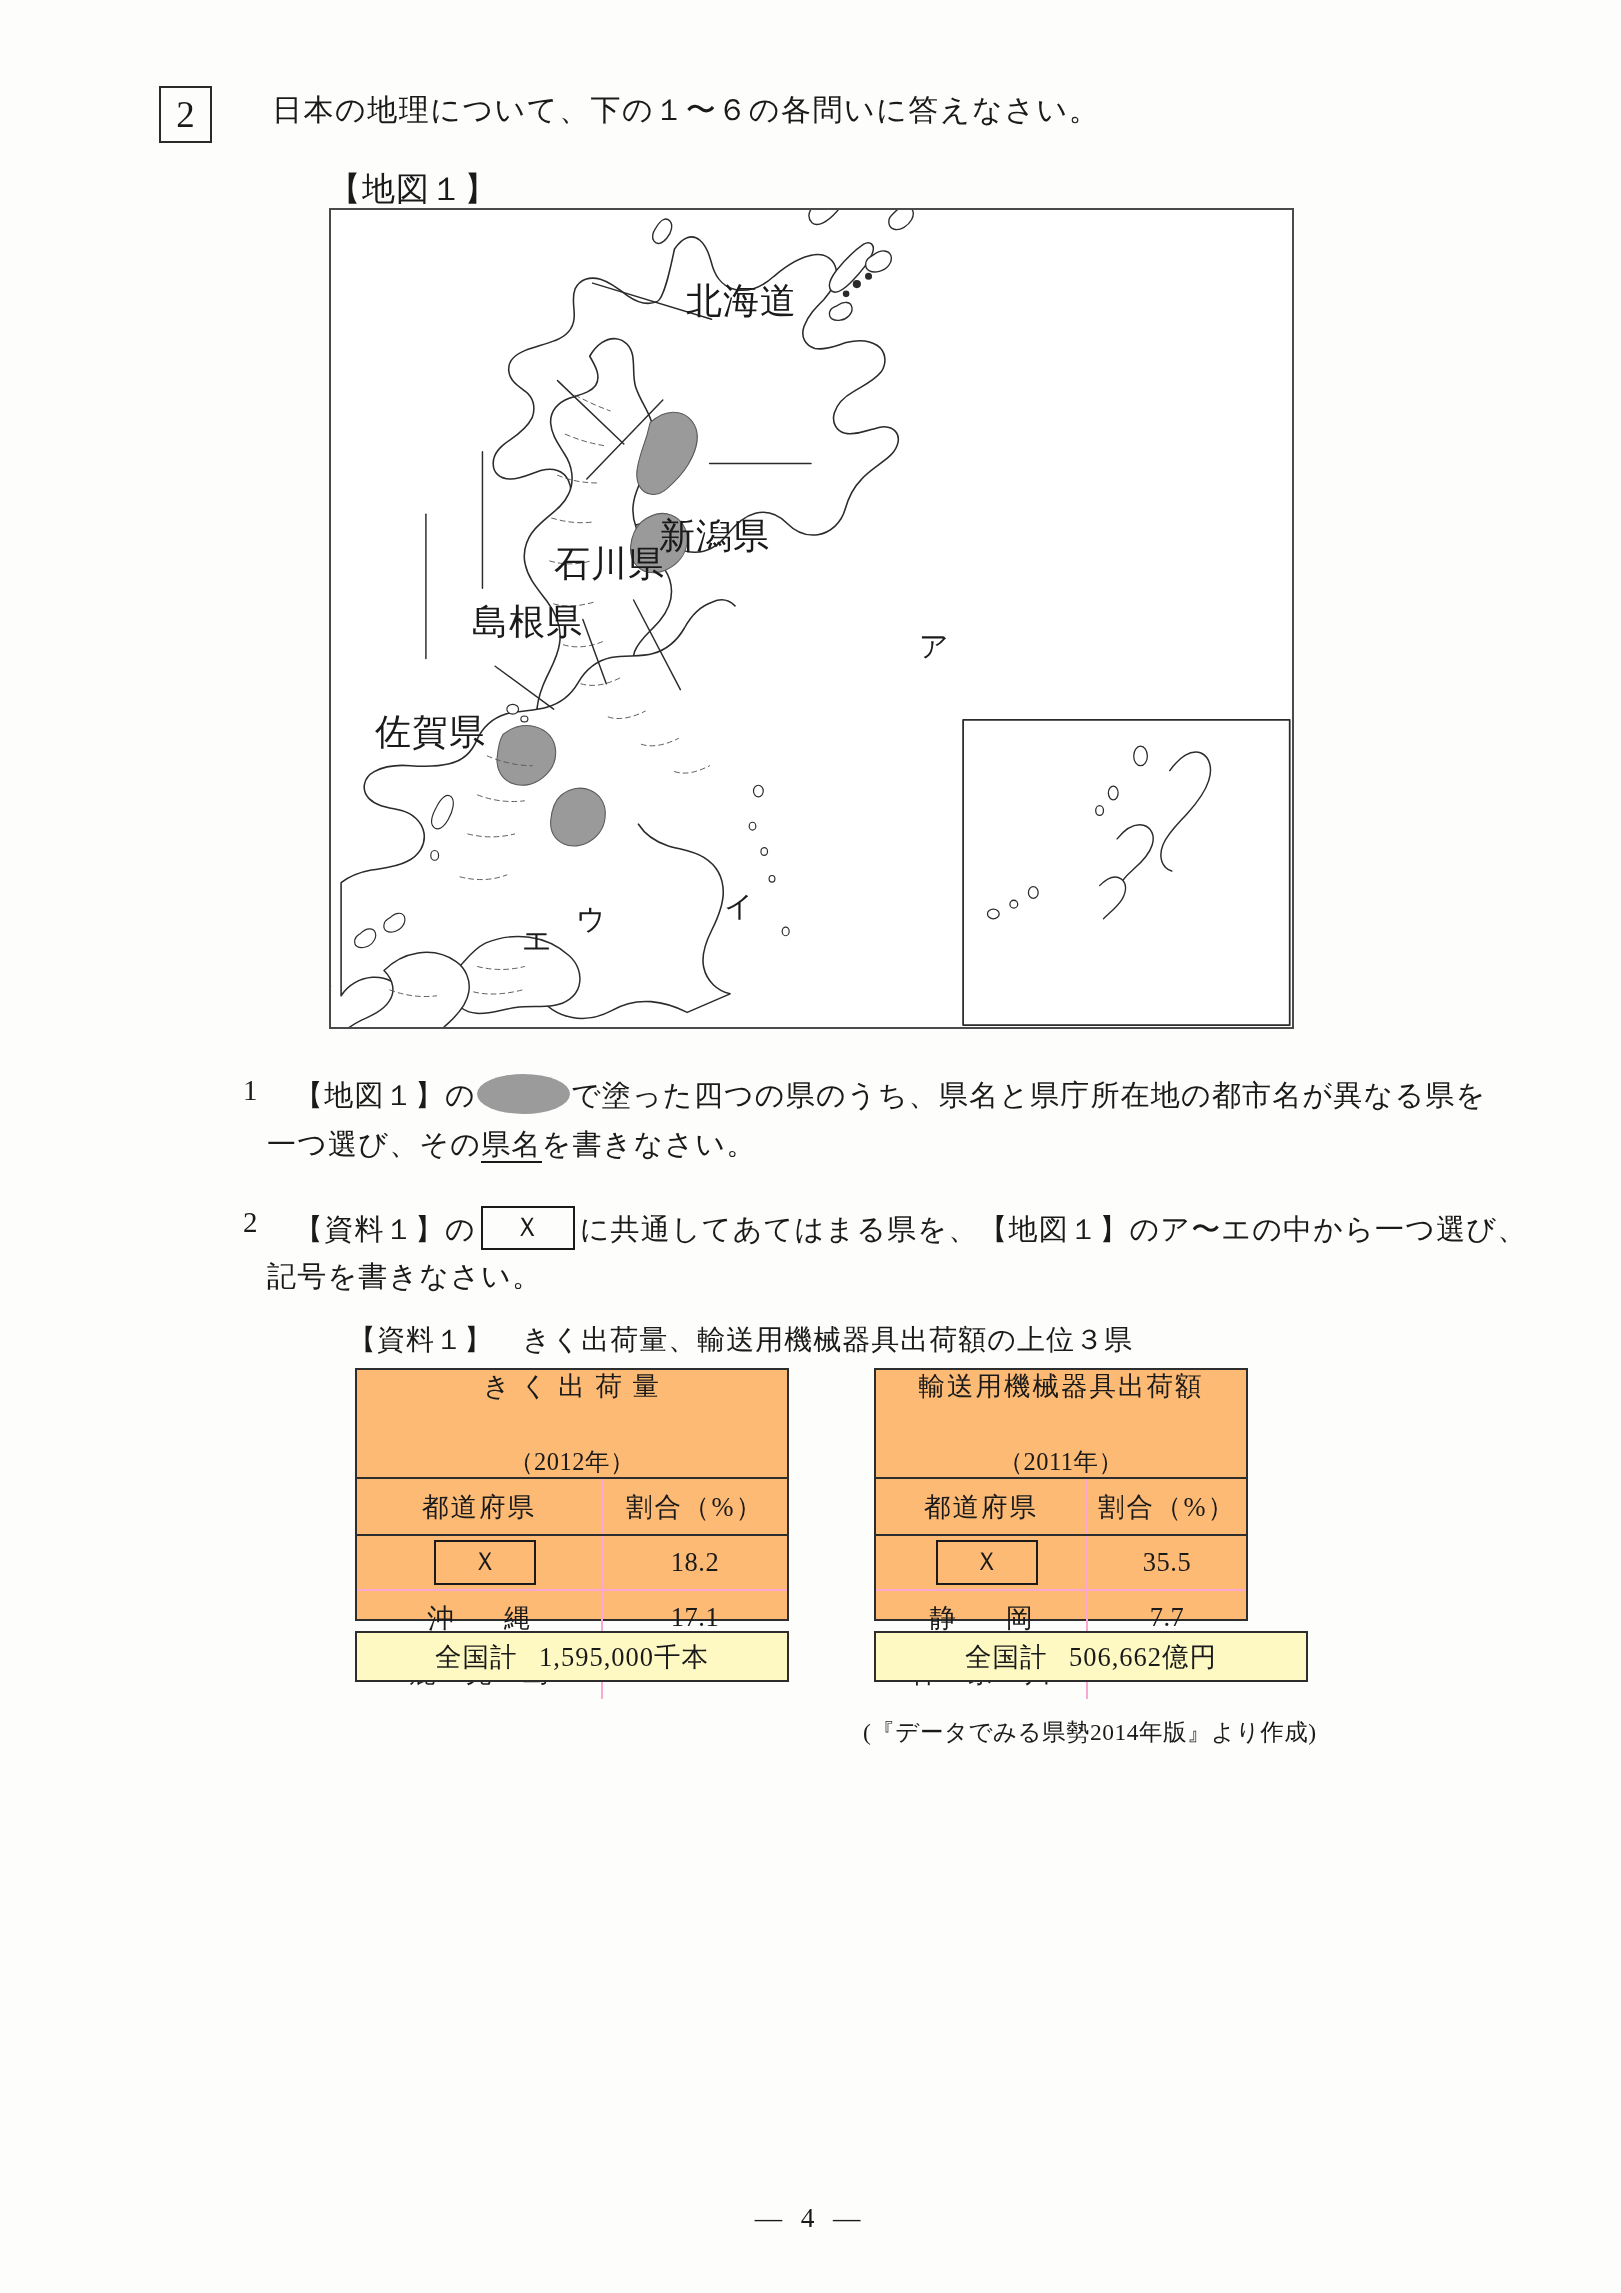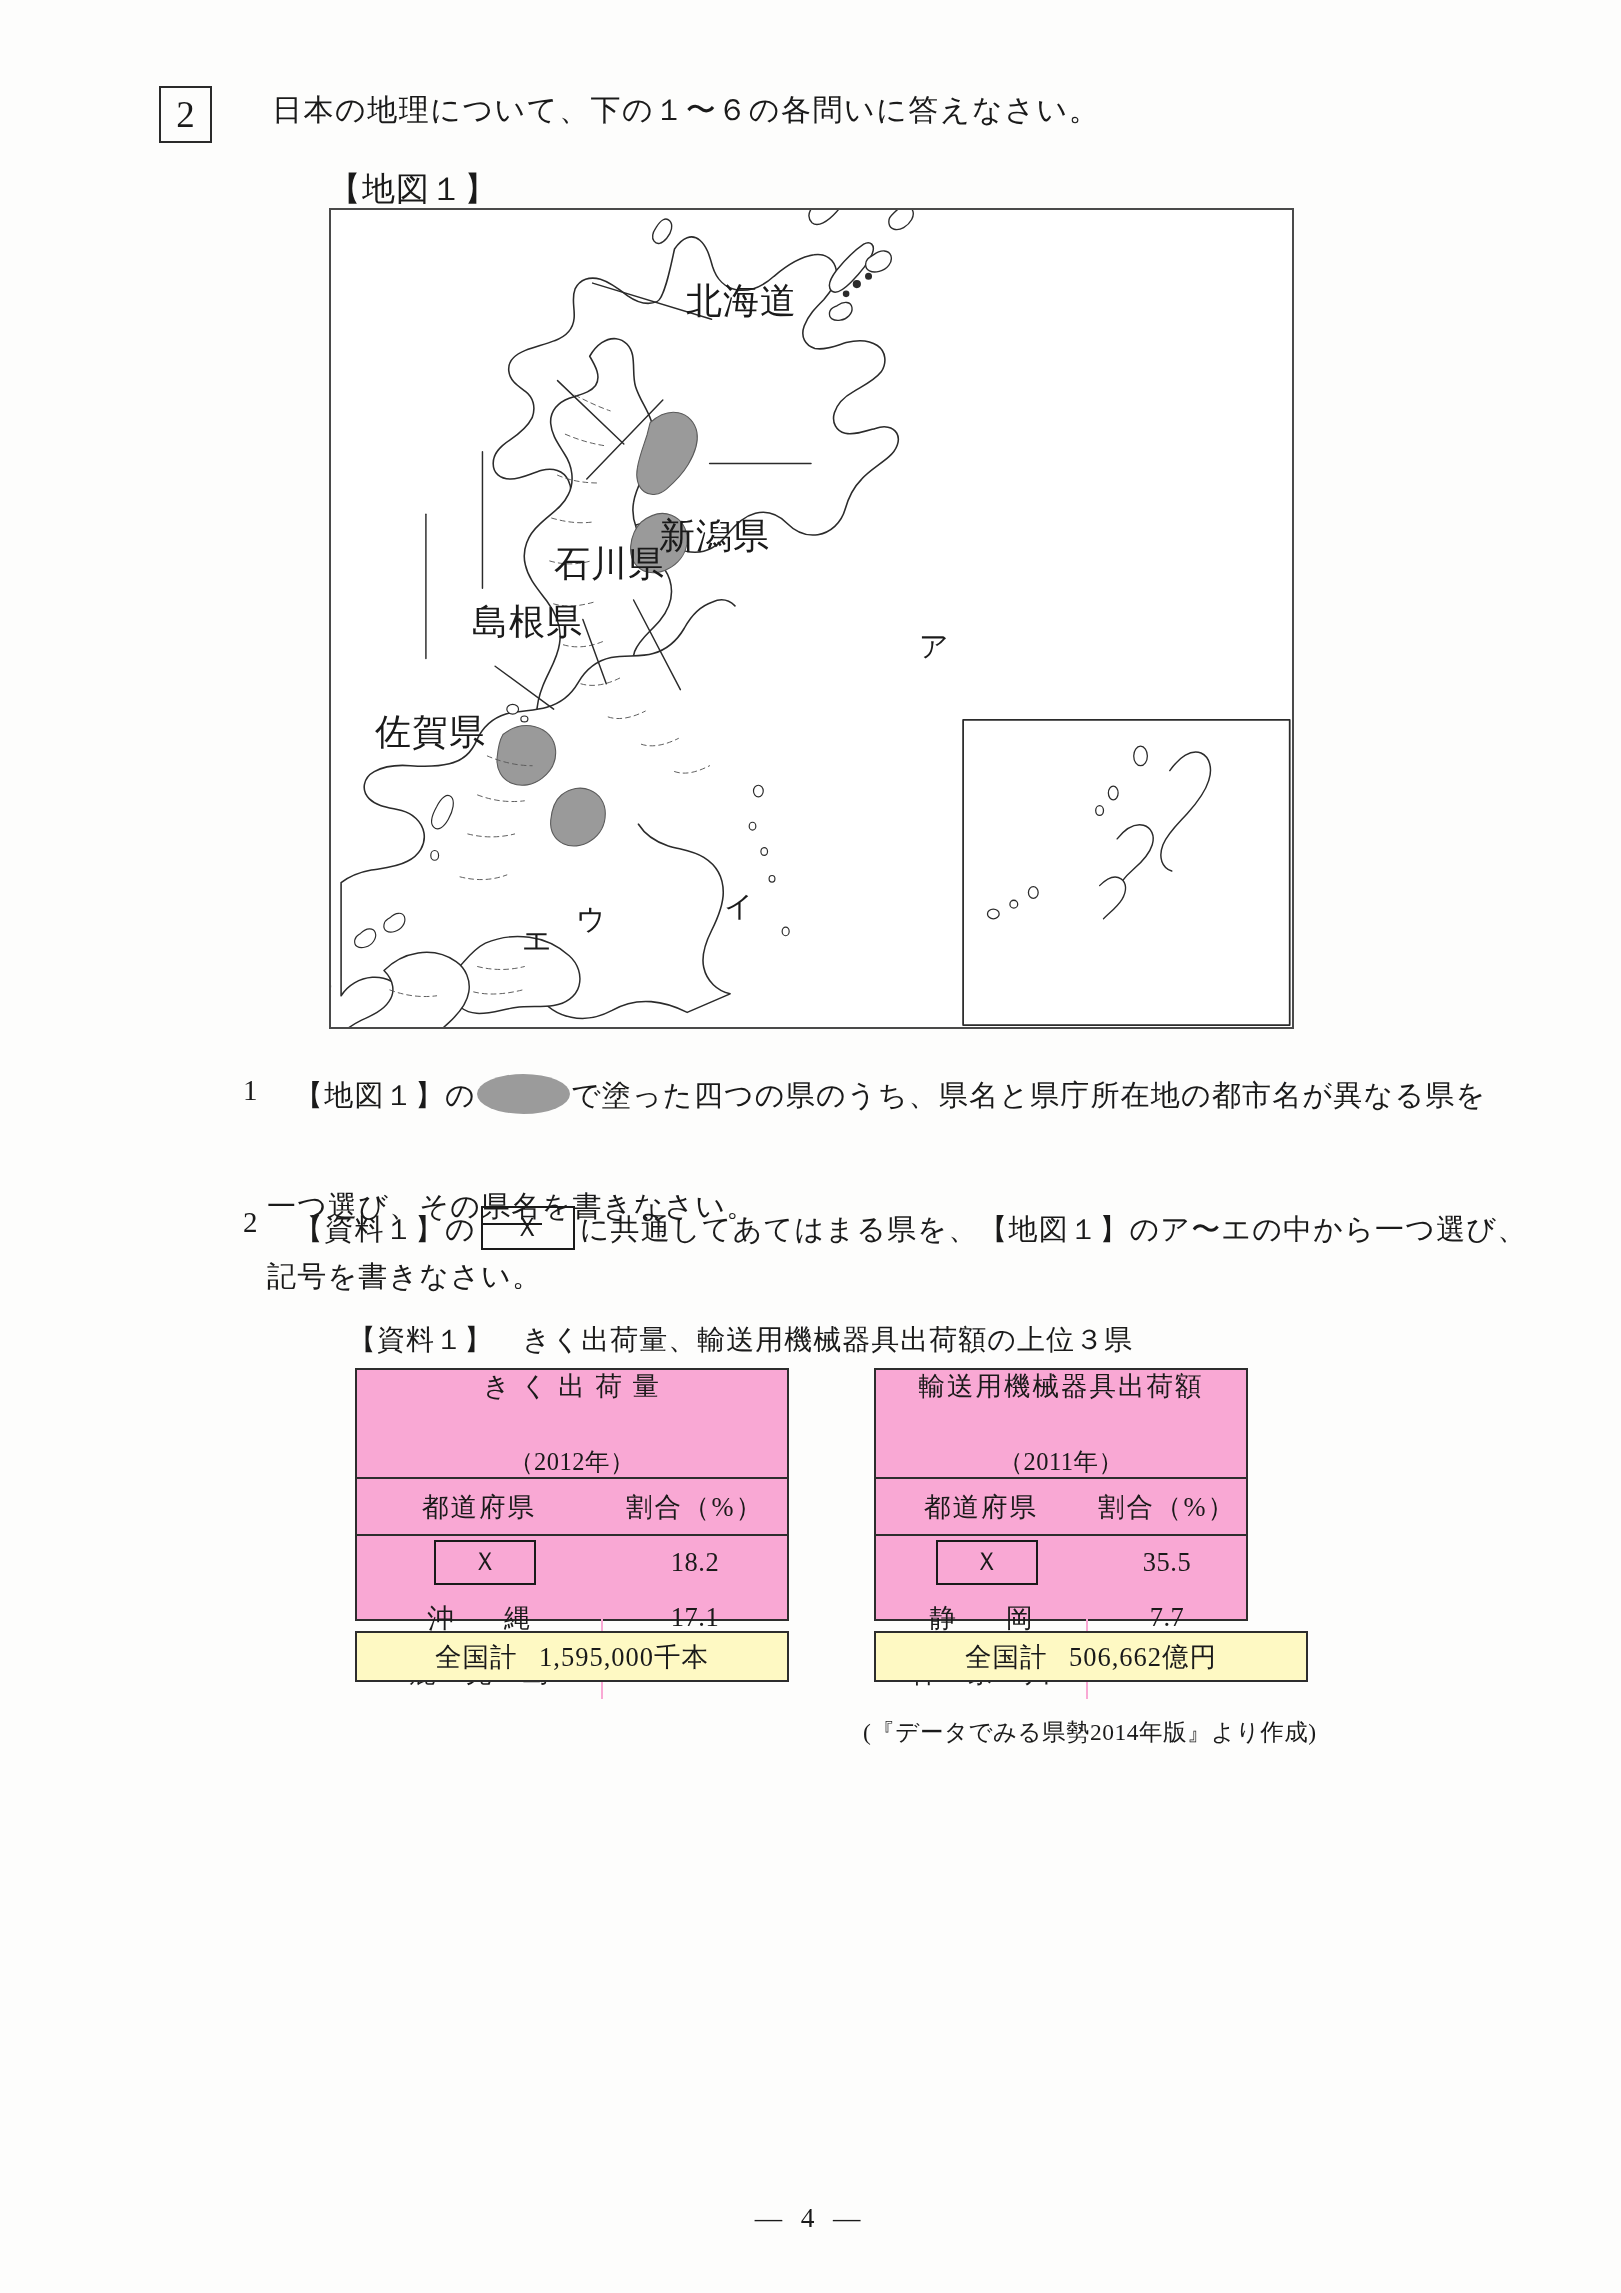--- a/index.html
+++ b/index.html
@@ -122,21 +122,21 @@
     left: 348px;
     top: 1321px;
     font-size: 28px;
     letter-spacing: 1px;
     white-space: nowrap;
   }
   .tbl {
     position: absolute;
     border: 2px solid #2d2d2d;
     box-sizing: border-box;
-    background: #f9a8d4;
+    background: #fdba74;
   }
   .tbl table {
     border-collapse: collapse;
     width: 100%;
     height: 100%;
   }
   .tbl td {
     border: 2px solid #f9a8d4;
     text-align: center;
     font-size: 26.5px;
@@ -1177,21 +1177,21 @@
 
   <div class="map-kana" style="left:919px; top:627px;">ア</div>
   <div class="map-kana" style="left:724px; top:887px;">イ</div>
   <div class="map-kana" style="left:576px; top:900px;">ウ</div>
   <div class="map-kana" style="left:522px; top:921px;">エ</div>
 
   <div class="q-index" style="left:243px; top:1074px;">1</div>
   <div class="q-line" style="left:294px; top:1074px;">
     <span>【地図１】の</span><span class="blob"></span><span>で塗った四つの県のうち、県名と県庁所在地の都市名が異なる県を</span>
   </div>
-  <div class="q-line" style="left:267px; top:1187px;">
+  <div class="q-line" style="left:267px; top:1125px;">
     <span>一つ選び、その</span><span class="under">県名</span><span>を書きなさい。</span>
   </div>
 
   <div class="q-index" style="left:243px; top:1206px;">2</div>
   <div class="q-line" style="left:294px; top:1206px;">
     <span>【資料１】の</span><span class="xbox">Ｘ</span><span>に共通してあてはまる県を、【地図１】のア〜エの中から一つ選び、</span>
   </div>
   <div class="q-line" style="left:267px; top:1257px;">記号を書きなさい。</div>
 
   <div class="sr-caption">【資料１】　きく出荷量、輸送用機械器具出荷額の上位３県</div>

